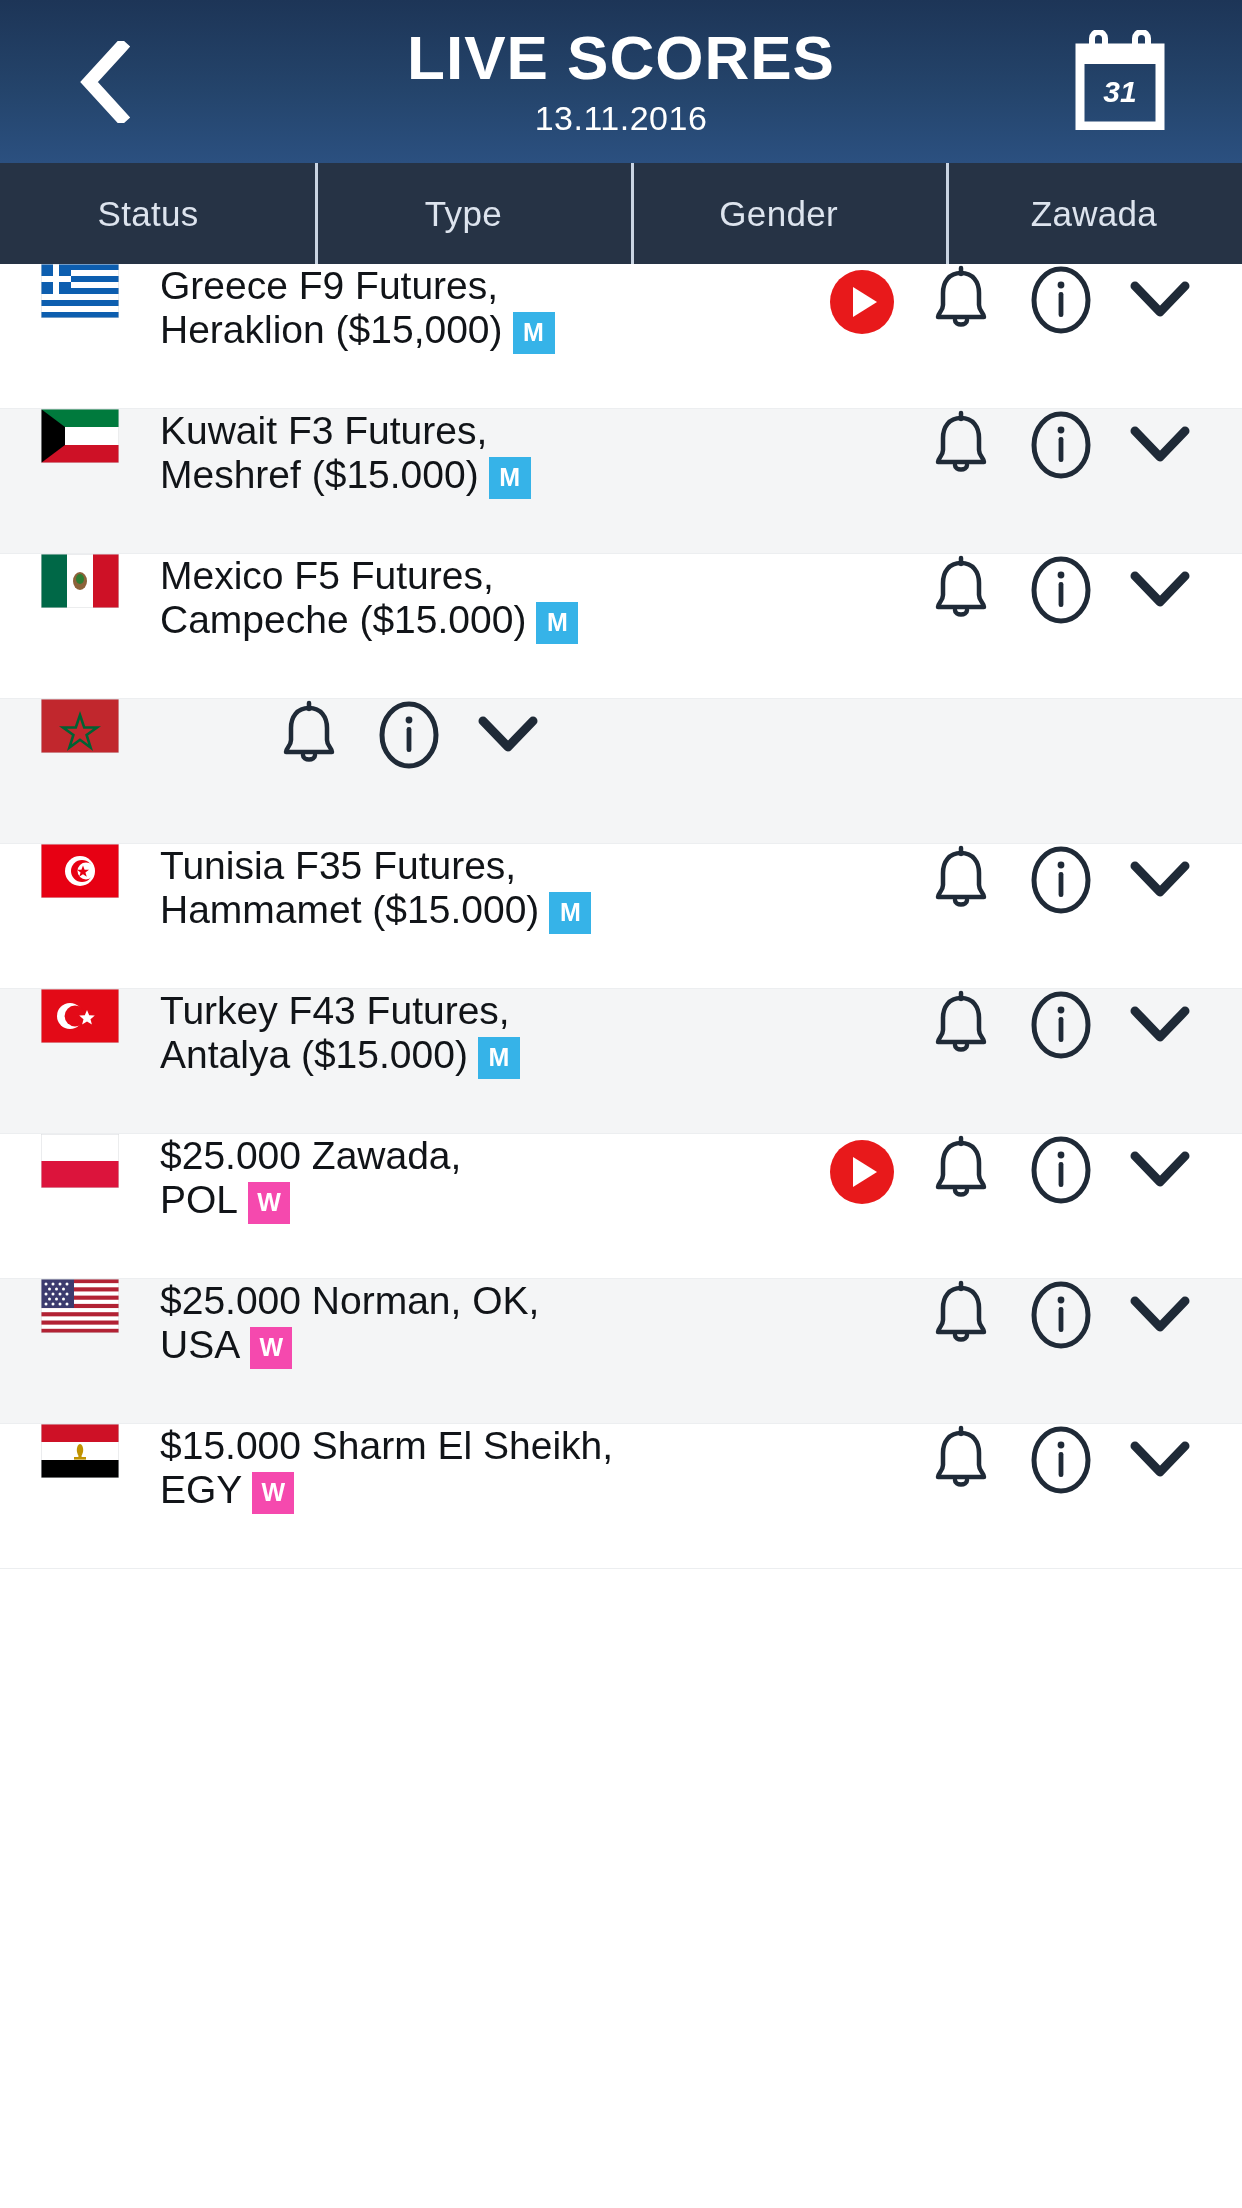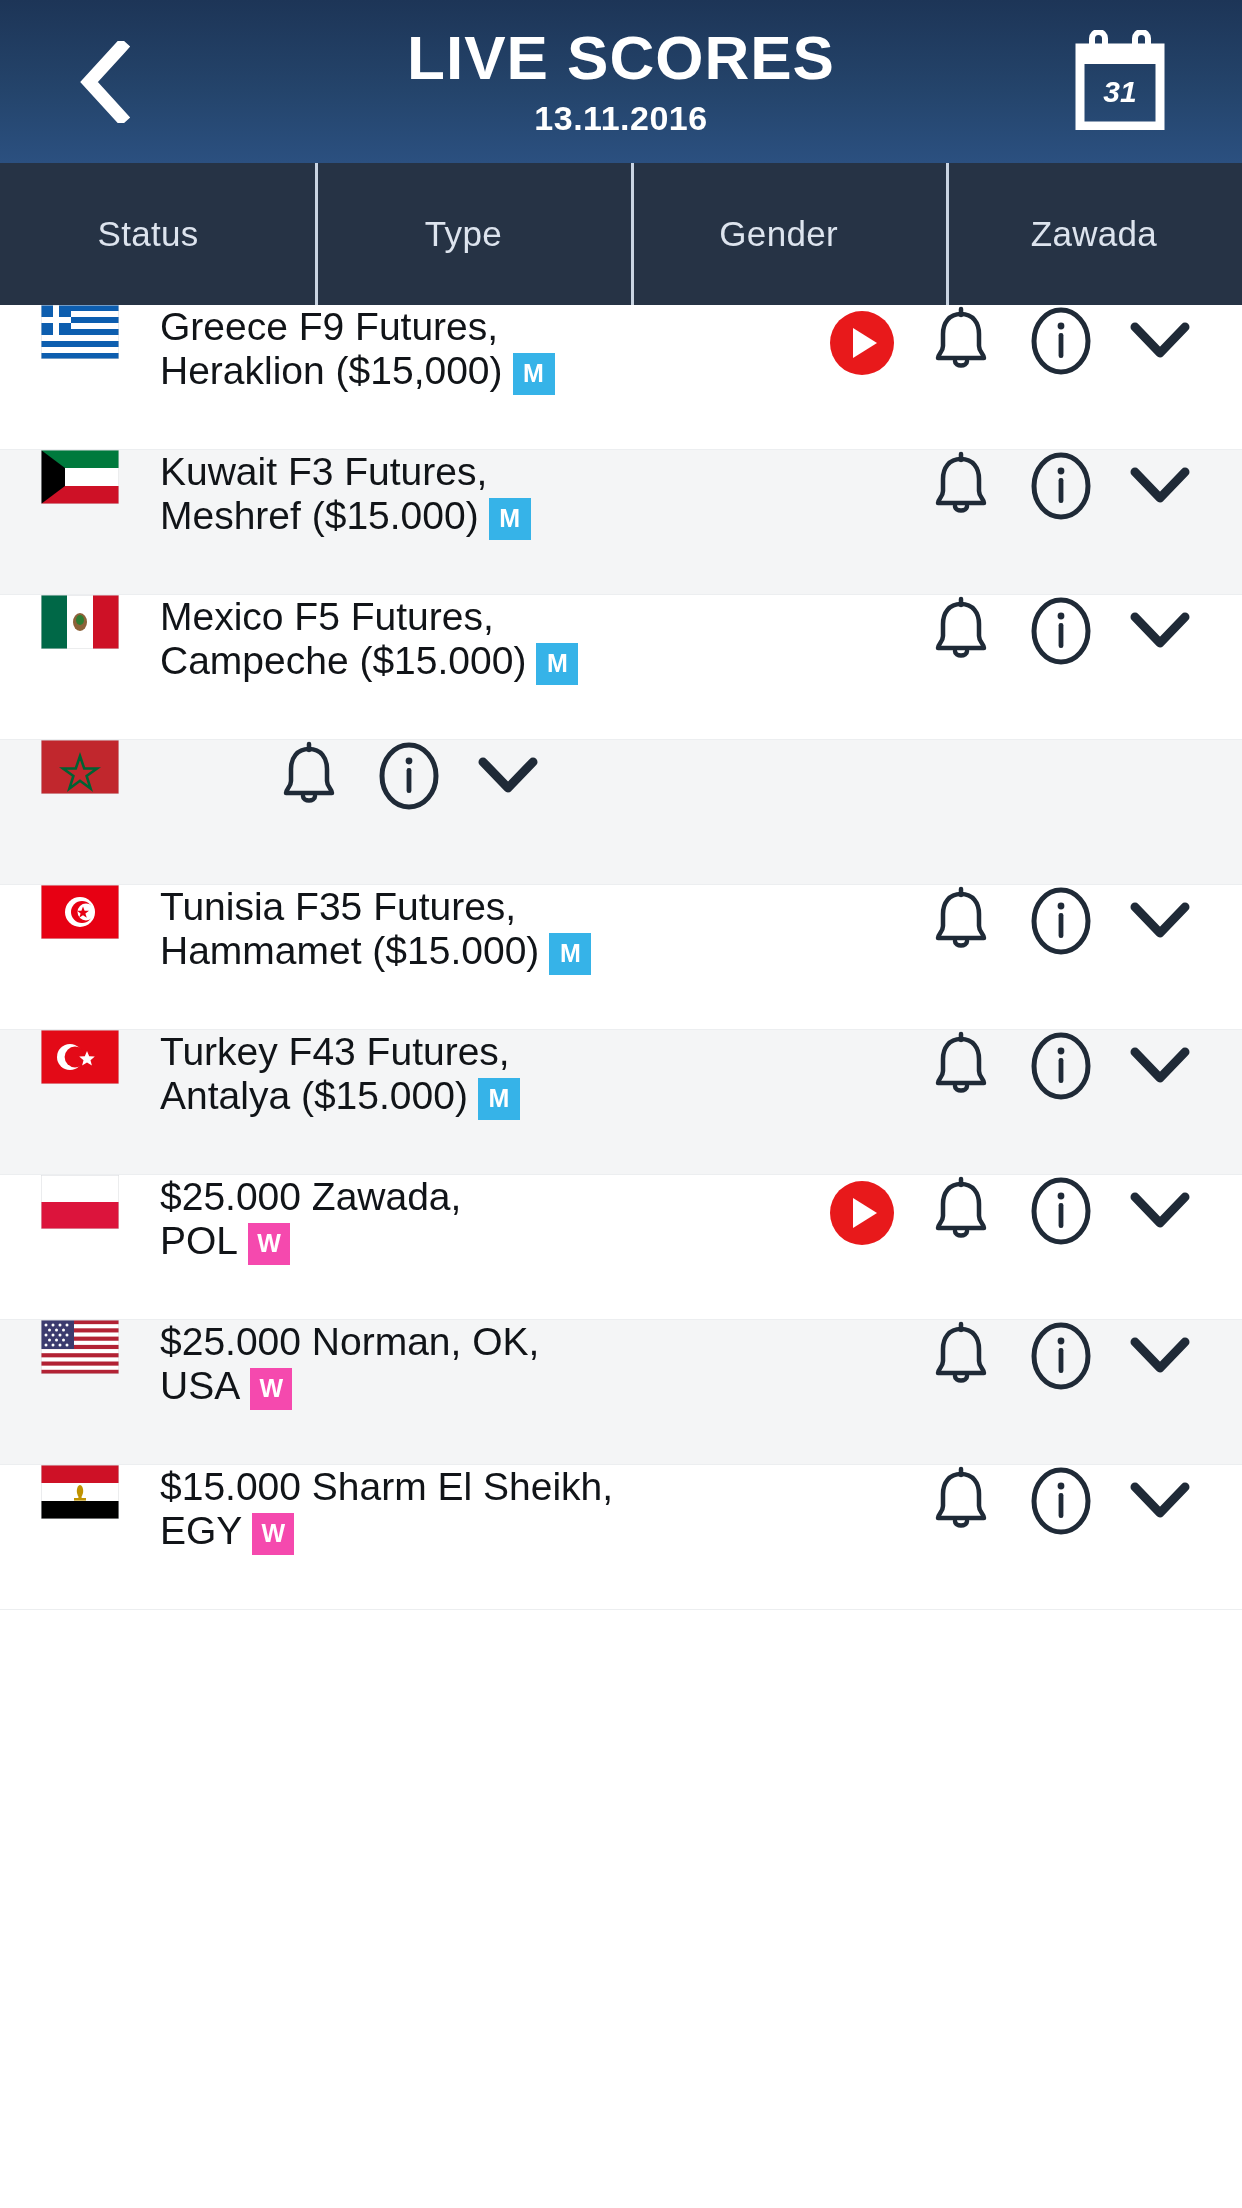--- a/index.html
+++ b/index.html
@@ -37,37 +37,37 @@
   .header-title {
     color: #ffffff;
     font-size: 62px;
     font-weight: bold;
     letter-spacing: 1px;
     line-height: 1.05;
   }
   .header-sub {
     color: #ffffff;
     font-size: 34px;
-    font-weight: bold;
+    font-weight: normal;
     margin-top: 8px;
     letter-spacing: 0.5px;
   }
   .cal-btn {
     position: absolute;
     right: 62px; top: 50%;
     transform: translateY(-50%);
     width: 108px; height: 108px;
     display: flex; align-items: center; 
     cursor: pointer;
     font-style: italic;
   }
 
   
   .filterbar {
-    height: 142px;
+    height: 101px;
     background: #263345;
     display: flex;
     align-items: center;
     gap: 19px;
   }
   .filter-tab {
     flex: 1;
     height: 100%;
     display: flex;
     align-items: center;

